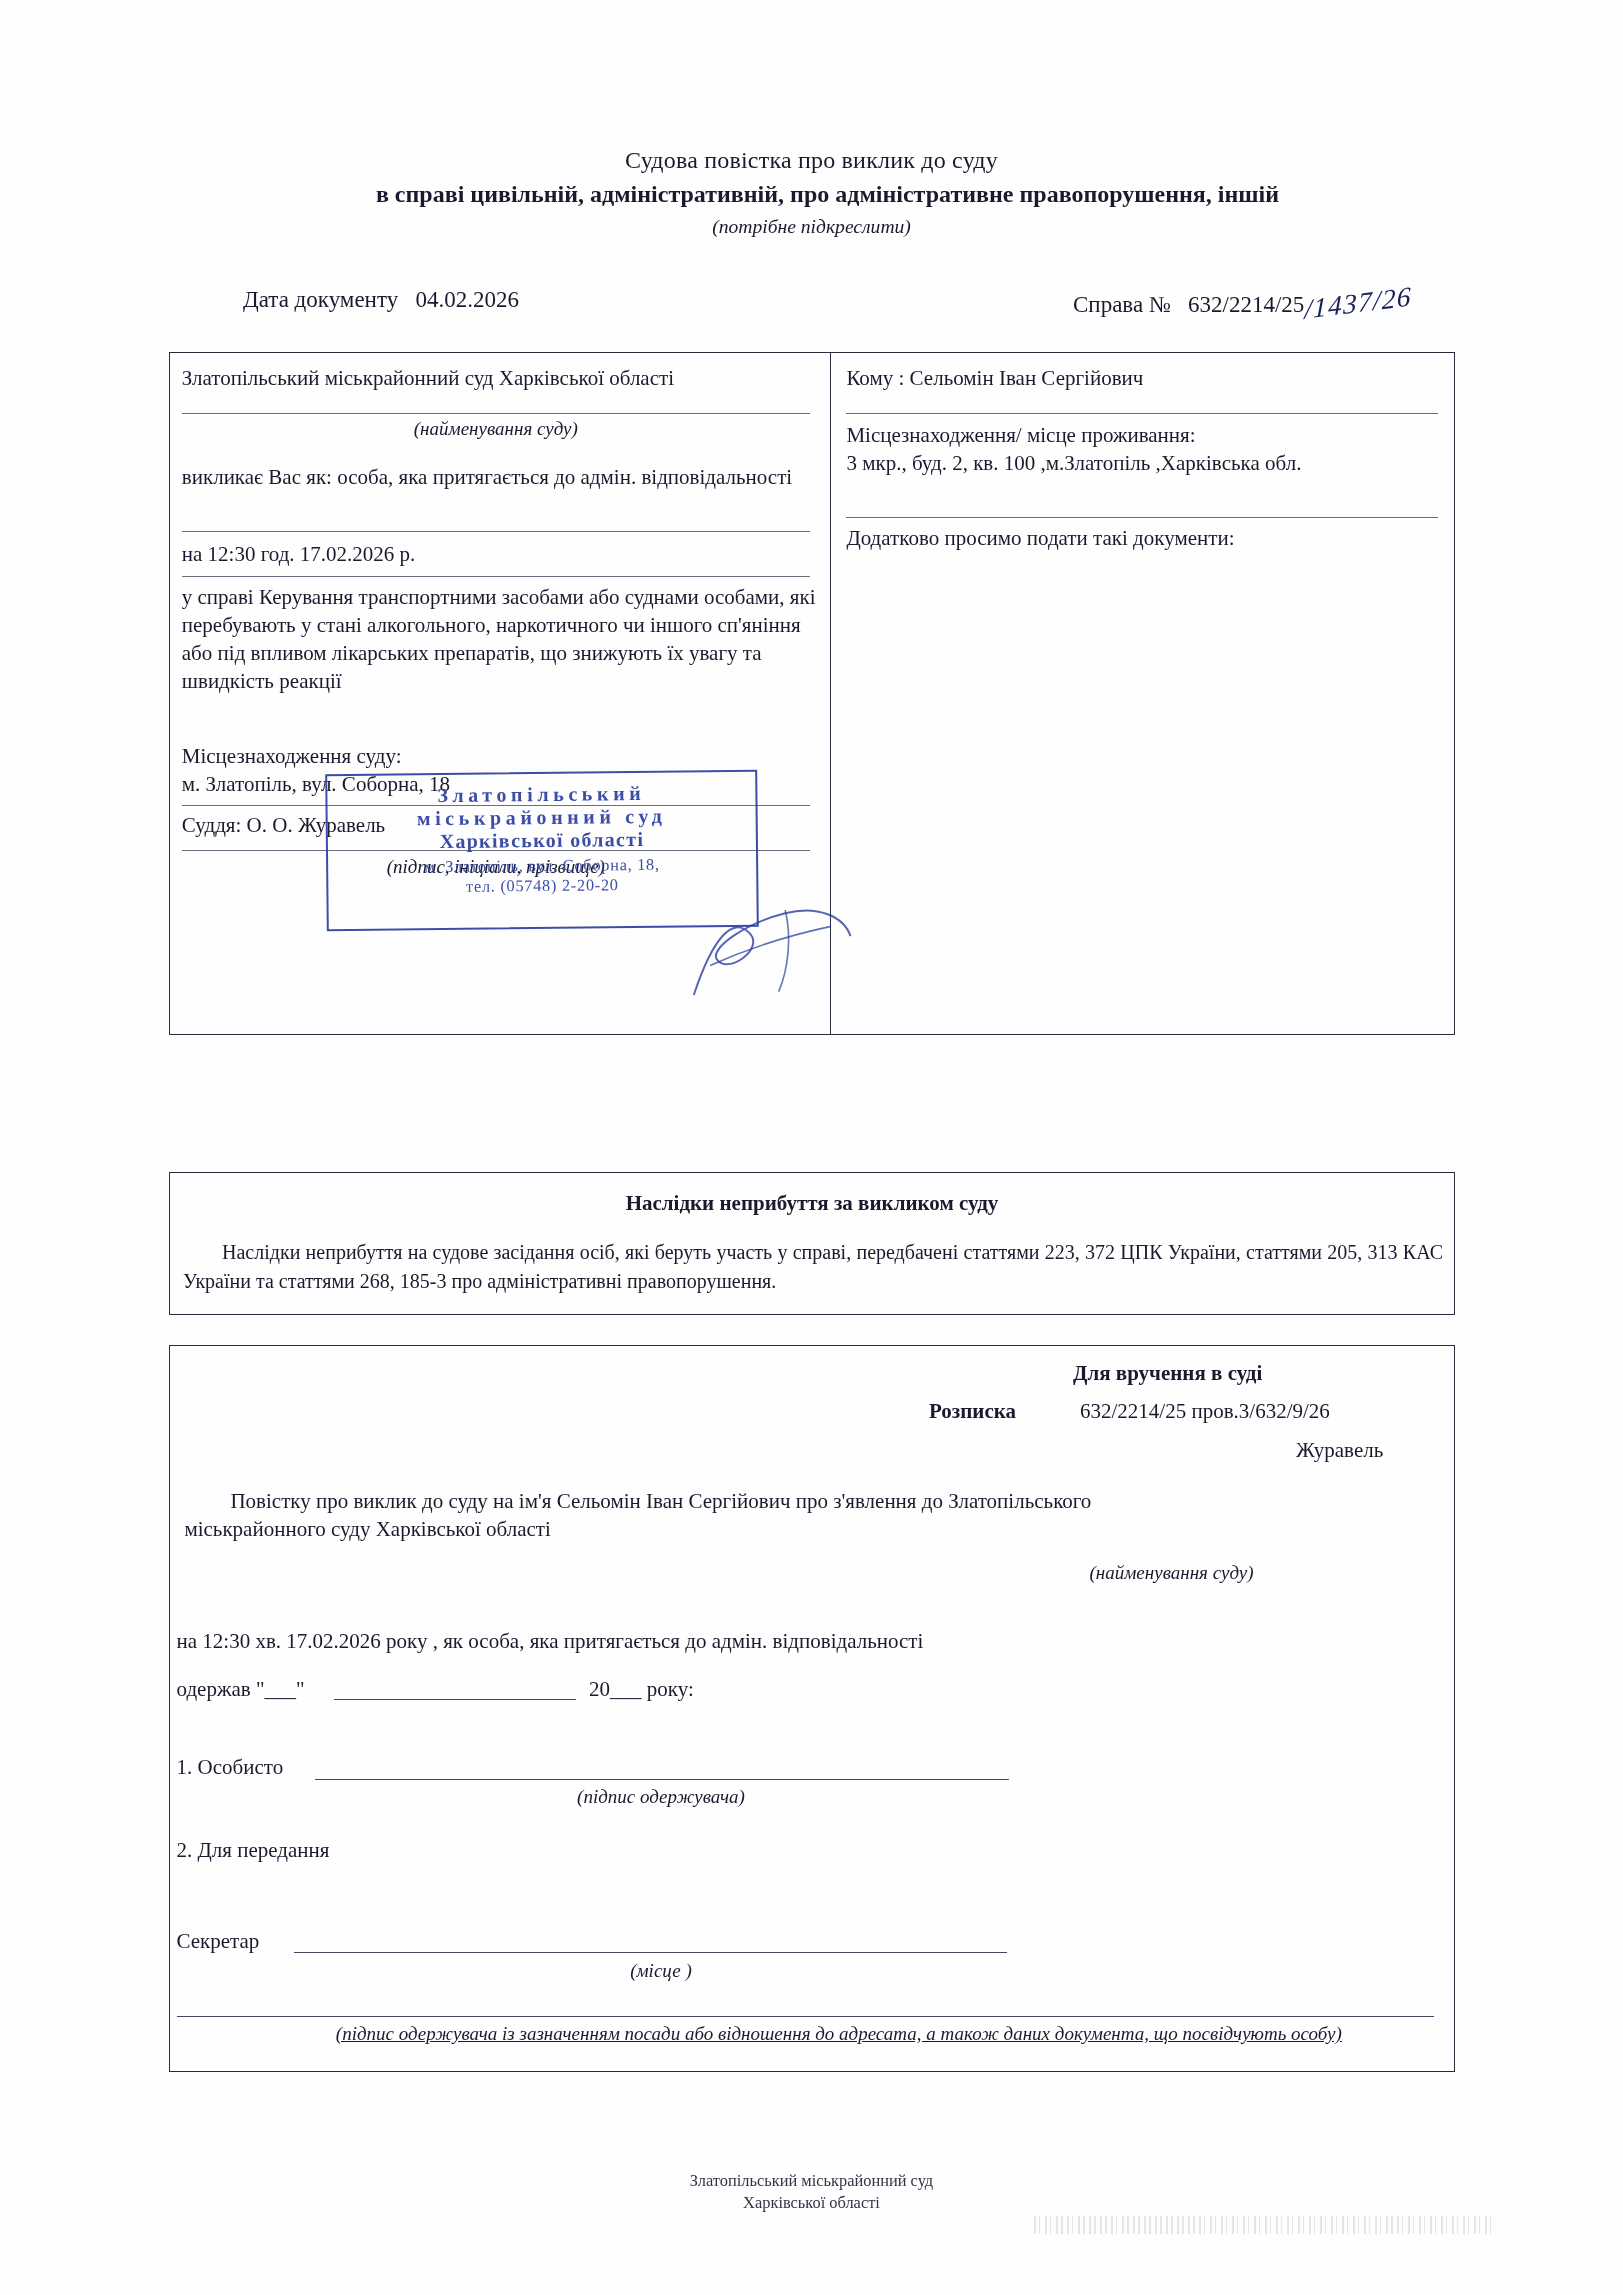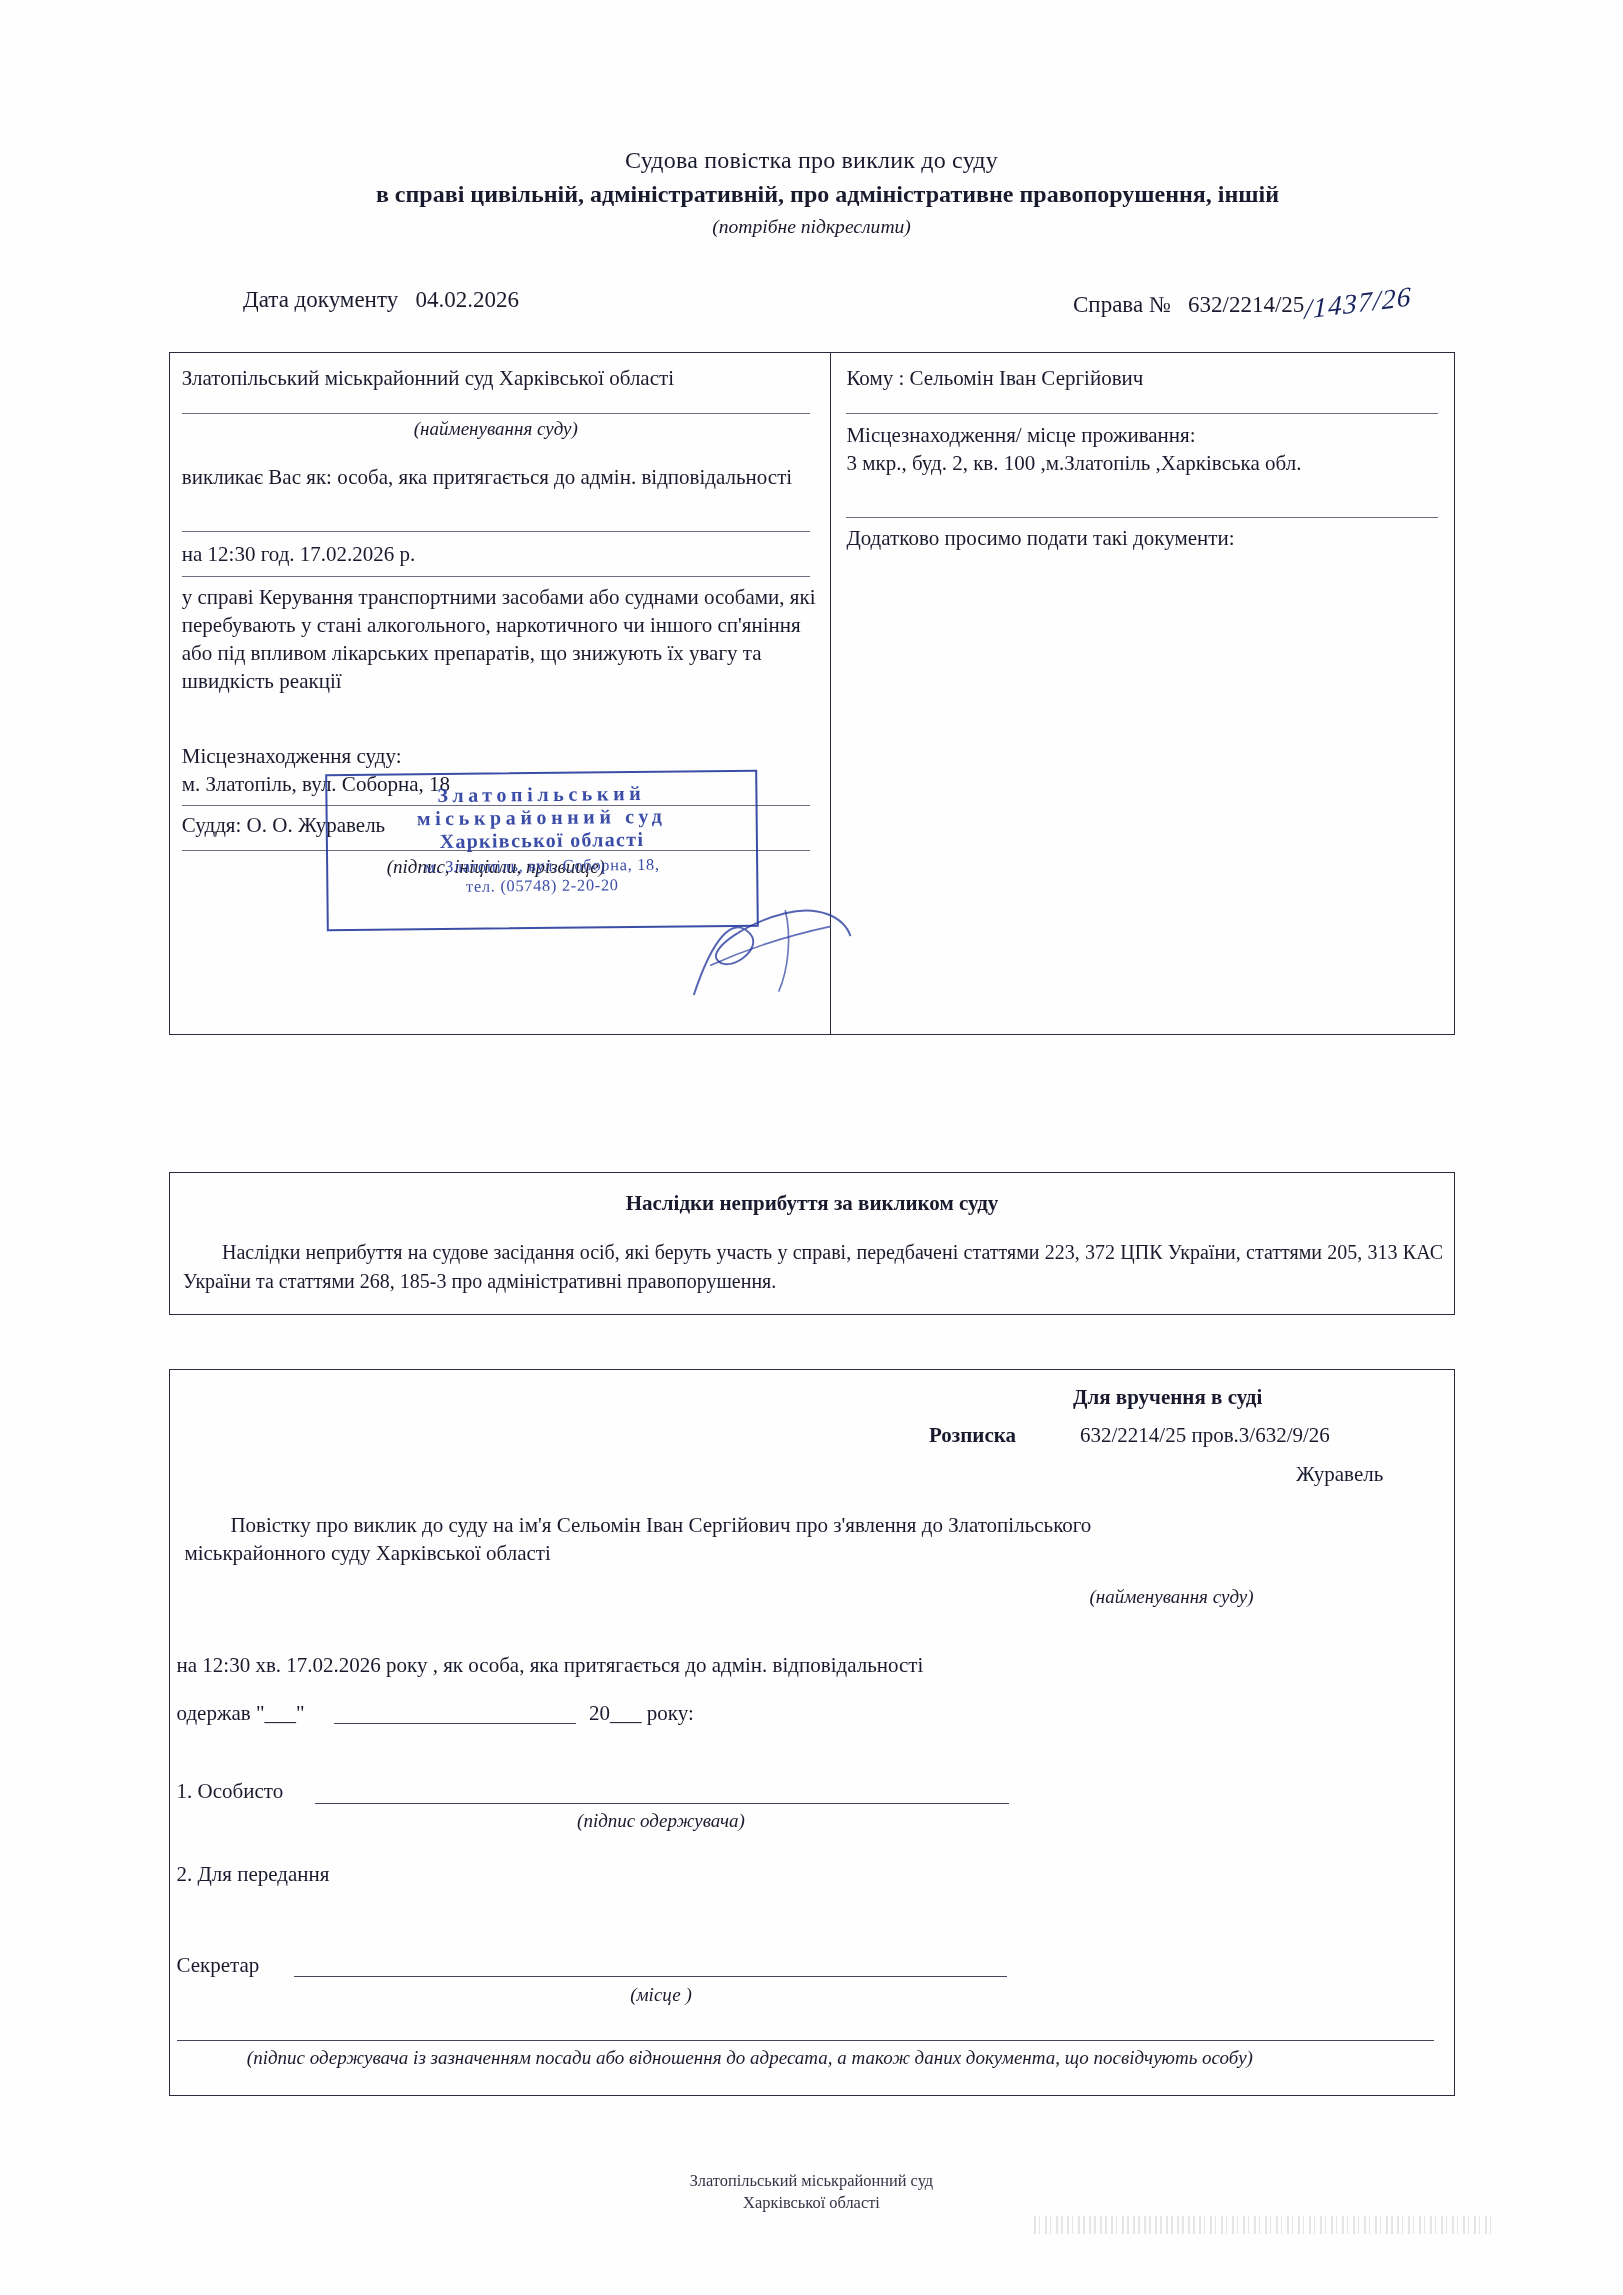--- a/index.html
+++ b/index.html
@@ -181,21 +181,20 @@
   }
 
   
   .rec-box {
     position: absolute;
     left: 169px; top: 1345px;
     width: 1286px;
     height: 727px;
     border: 1.3px solid #2b2b3d;
     box-sizing: border-box;
-    margin-top: 24px;
   }
   .rec-inner { position: absolute; left:0; top:0; width:1284px; height:724px; }
 
   .underline-field {
     position: absolute;
     border-bottom: 1.3px solid #44445c;
     height: 0.7px;
   }
 
   .footer-court {
@@ -324,21 +323,21 @@
       <div class="underline-field" style="left:145px; top:432px; width:694px;"></div>
       <div class="ital-center" style="left:288px; top:440px; width:406px;">(підпис одержувача)</div>
 
       <div class="txt" style="left:6.5px; top:490px;">2. Для передання</div>
 
       <div class="txt" style="left:6.5px; top:581px;">Секретар</div>
       <div class="underline-field" style="left:124px; top:605px; width:713px;"></div>
       <div class="ital-center" style="left:288px; top:614px; width:406px;">(місце )</div>
 
       <div class="underline-field" style="left:6.5px; top:669px; width:1257px;"></div>
-      <div class="ital-center" style="left:0px; top:677px; width:1152px; text-align:center; padding-left:3.9px;">(підпис одержувача із зазначенням посади або відношення до адресата, а також даних документа, що посвідчують особу)</div>
+      <div class="ital-center" style="left:16px; top:677px; width:1152px; text-align:right; padding-left:3.9px;text-decoration:underline;">(підпис одержувача із зазначенням посади або відношення до адресата, а також даних документа, що посвідчують особу)</div>
     </div>
   </div>
 
   <div class="footer-court">
     <span>Златопільський міськрайонний суд</span>
     <span class="l2">Харківської області</span>
   </div>
   <div class="faint-barcode"></div>
 
 </div>

